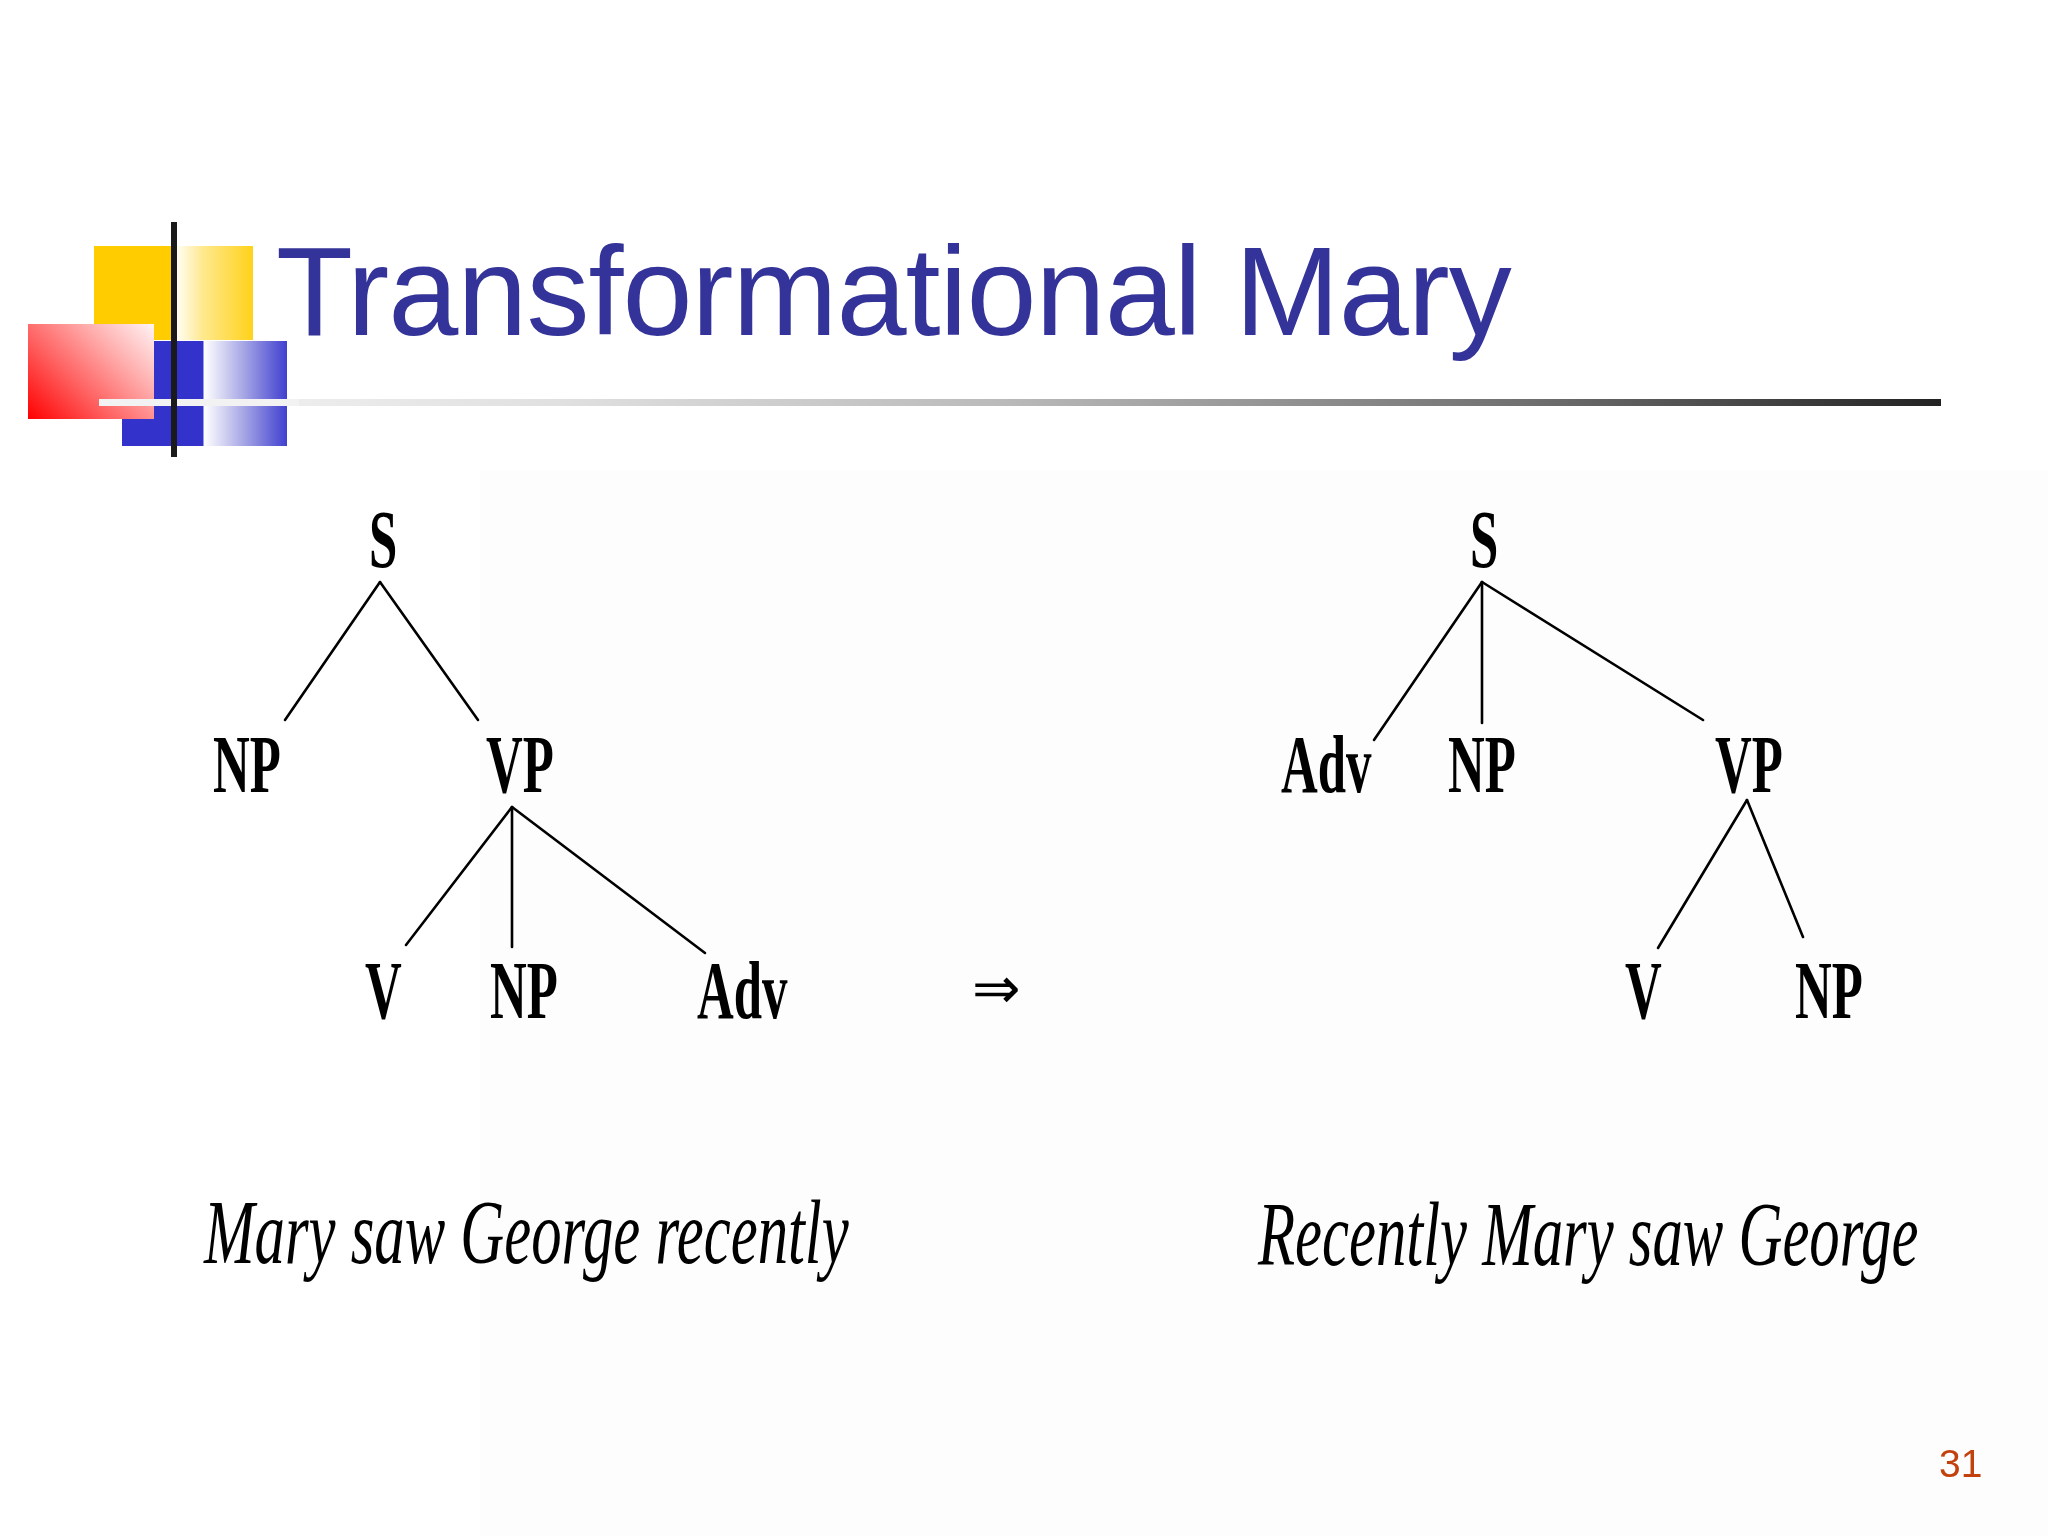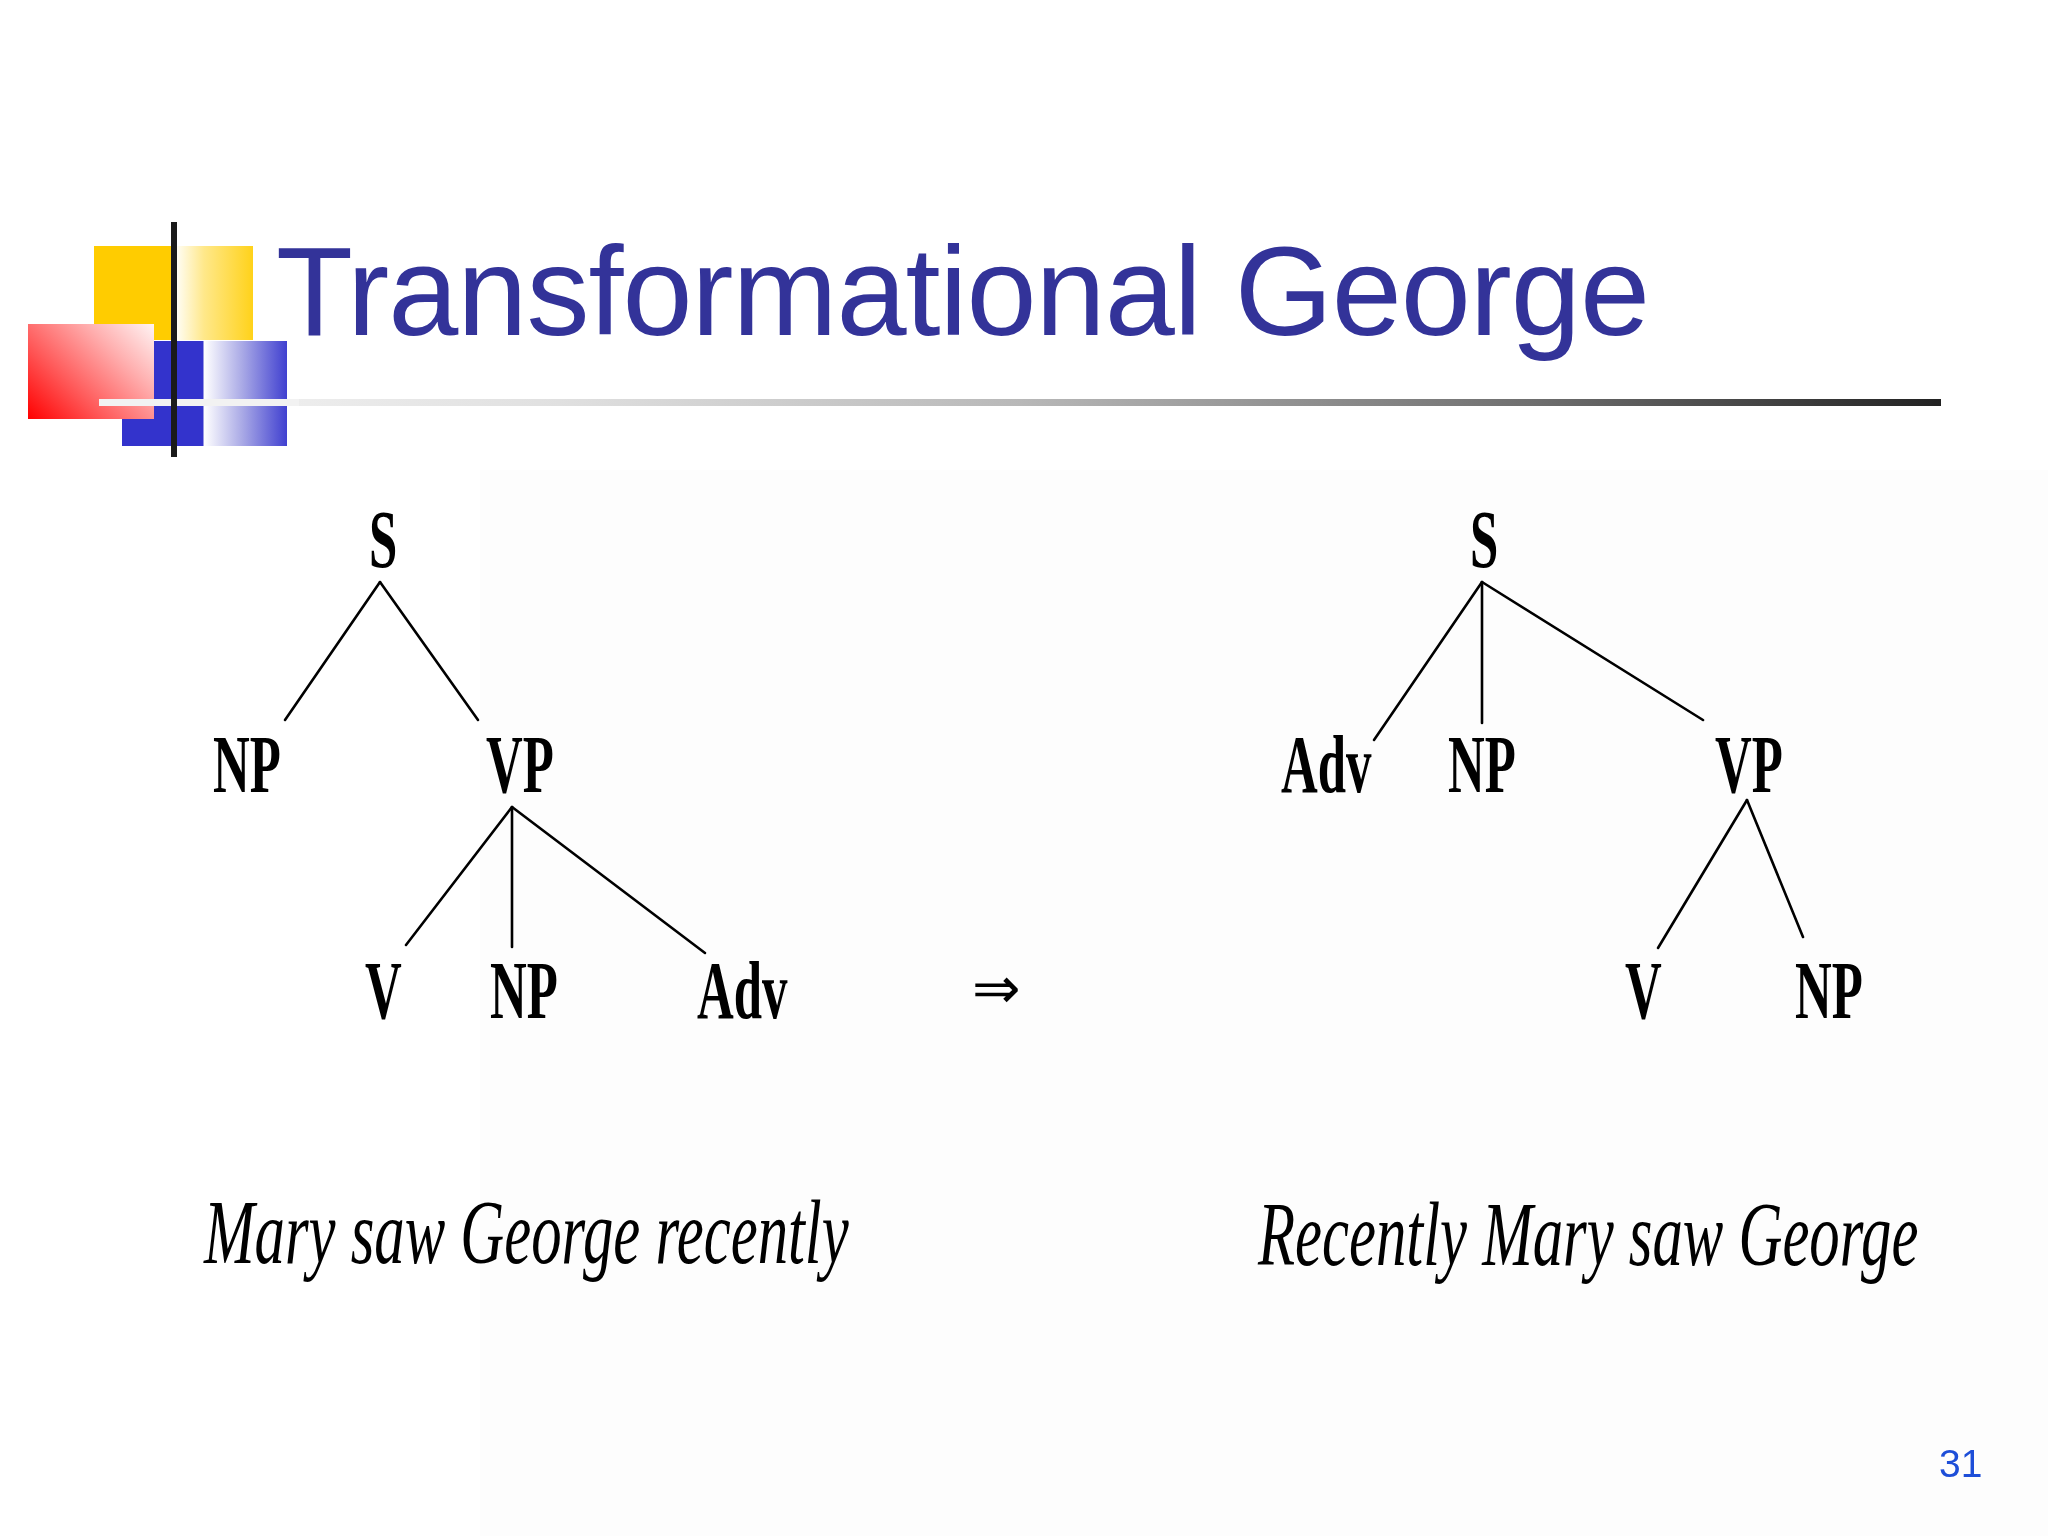--- a/index.html
+++ b/index.html
@@ -44,34 +44,34 @@
     font-family: "DejaVu Sans", sans-serif; font-size: 58px; color: #000;
   }
   .sentence {
     position: absolute; height: 100px; line-height: 100px;
     font-family: "Liberation Serif", serif; font-style: italic; color: #000;
     font-size: 92px; white-space: nowrap;
     transform-origin: left center; transform: scaleX(0.66);
   }
   .page-number {
     position: absolute; left: 1939px; top: 1442px; height: 44px; line-height: 44px;
-    font-family: "Liberation Sans", sans-serif; font-size: 39px; color: #1d4ed8;
+    font-family: "Liberation Sans", sans-serif; font-size: 39px; color: #c2410c;
   }
 </style>
 </head>
 <body>
 
 <div class="abs logo-yellow"></div>
 <div class="abs logo-blue"></div>
 <div class="abs logo-red"></div>
 <div class="abs title-rule"></div>
 <div class="abs logo-hline"></div>
 <div class="abs logo-vline"></div>
 
-<div class="abs slide-title">Transformational George</div>
+<div class="abs slide-title">Transformational Mary</div>
 
 <div class="abs diagram-panel"></div>
 
 <svg class="tree-lines" viewBox="0 0 2048 1536" xmlns="http://www.w3.org/2000/svg">
   <g stroke="#000" stroke-width="2.6" fill="none" stroke-linecap="round">
 
     <line x1="380" y1="582" x2="285" y2="720"></line>
     <line x1="380" y1="582" x2="478" y2="720"></line>
     <line x1="512" y1="807" x2="406" y2="945"></line>
     <line x1="512" y1="807" x2="512" y2="947"></line>

